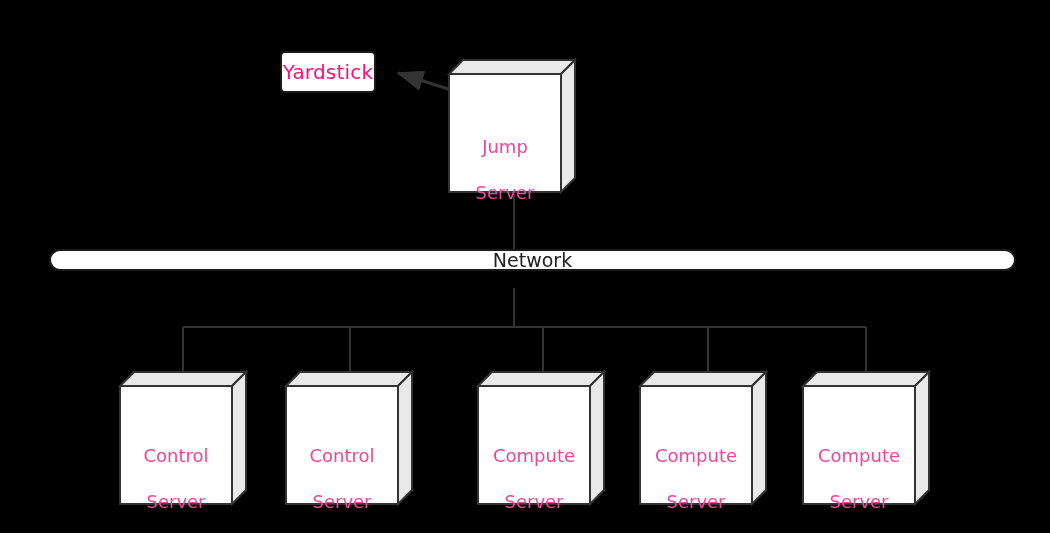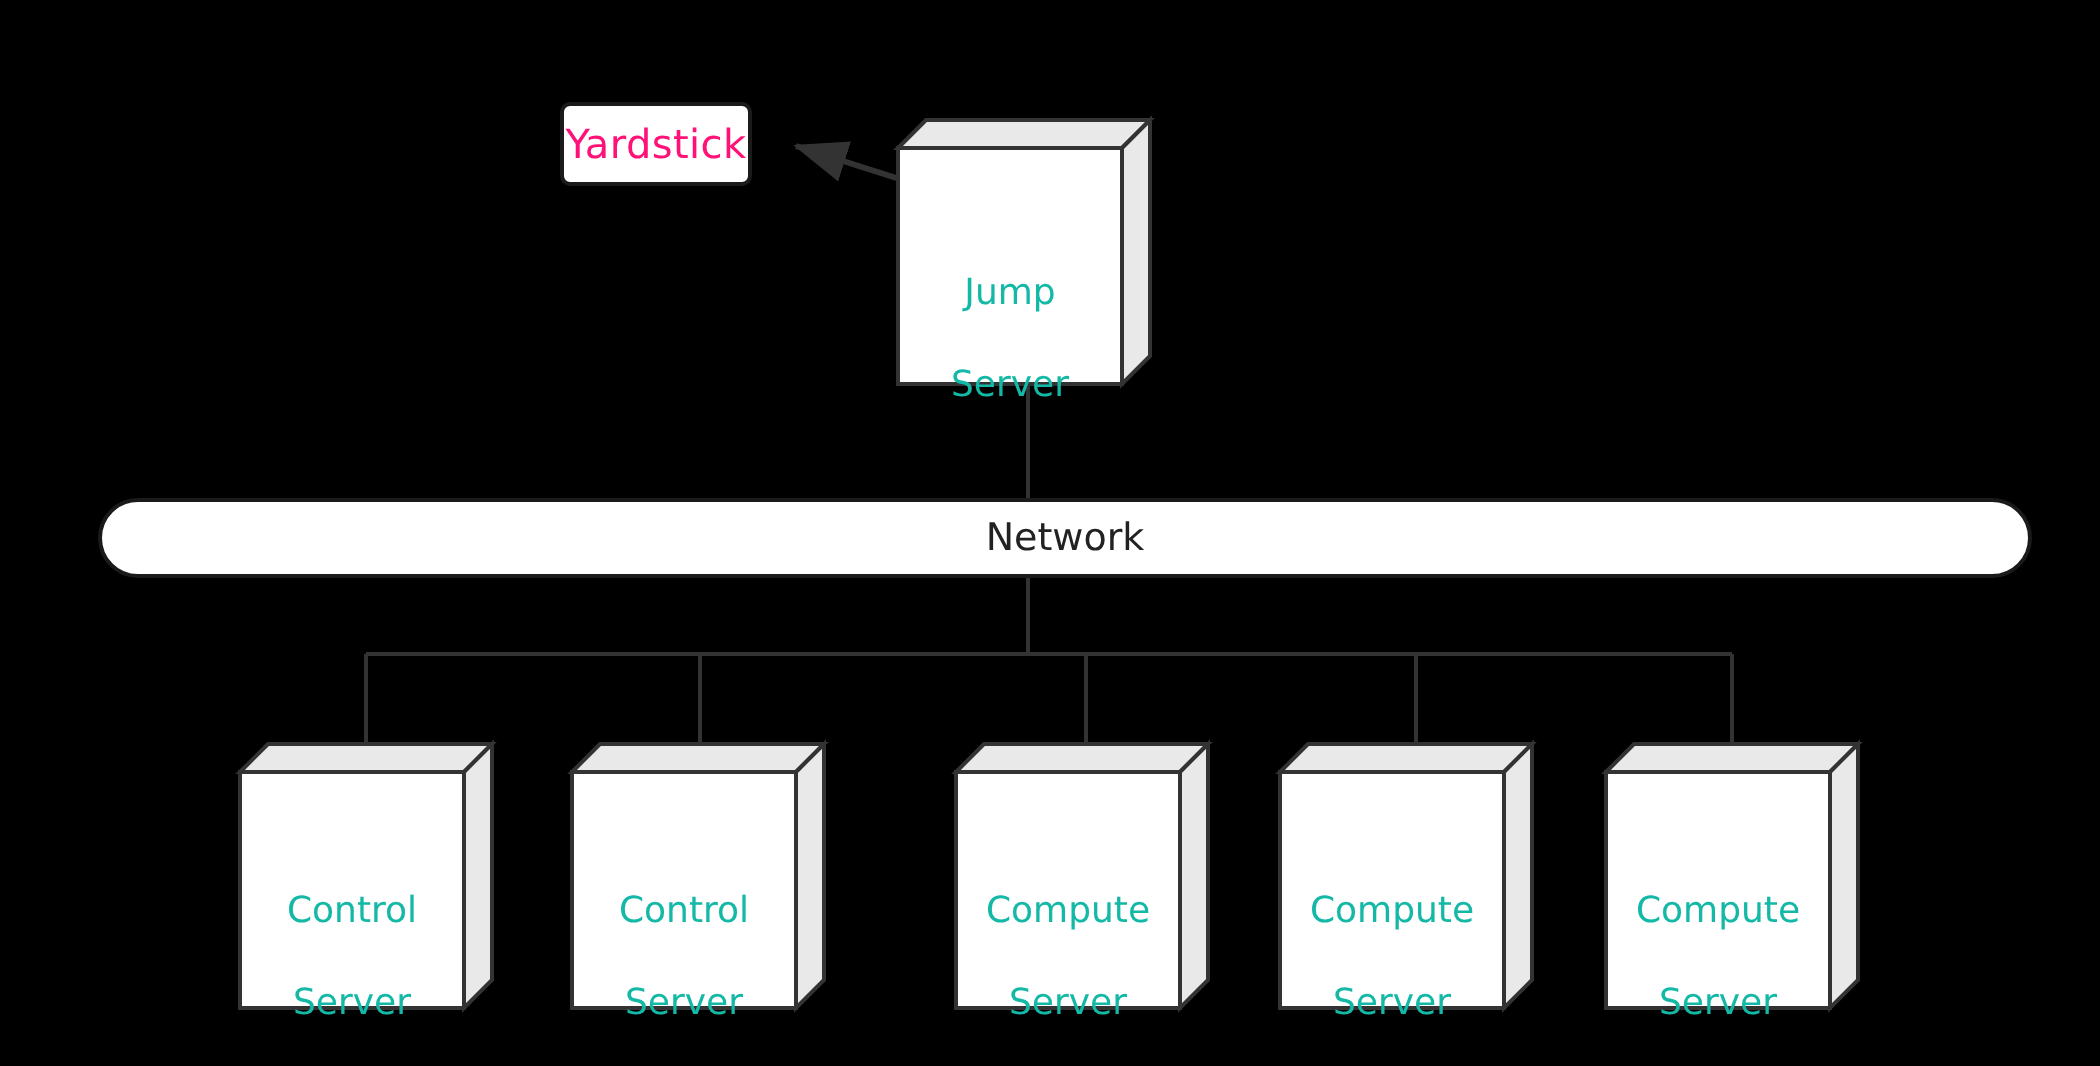--- a/index.html
+++ b/index.html
@@ -65,21 +65,21 @@
   }
   .node3d svg {
     display: block;
     overflow: visible;
   }
   .node3d .node-label {
     position: absolute;
     left: 0;
     right: 0;
     text-align: center;
-    color: #14b8a6;
+    color: #ec4899;
     font-size: 18px;
     line-height: 1.28;
     pointer-events: none;
     white-space: pre-line;
   }
 </style>
 </head>
 <body>
 
 <div id="stage">
@@ -116,21 +116,21 @@
       <polygon points="2,16 16,2 128,2 114,16" fill="#e9e9e9" stroke="#333333" stroke-width="2"></polygon>
       <polygon points="114,16 128,2 128,120 114,134" fill="#e9e9e9" stroke="#333333" stroke-width="2"></polygon>
       <rect x="2" y="16" width="112" height="118" fill="#ffffff" stroke="#333333" stroke-width="2"></rect>
     </svg>
     <div class="node-label" style="top:54px; left:2px; width:112px;">
       <span>Jump</span><br>
       <span>Server</span>
     </div>
   </div>
 
-  <div class="network-pill" style="left:49px; top:249px; width:967px; height:40px;">
+  <div class="network-pill" style="left:49px; top:249px; width:967px; height:22px;">
     <span class="net-text">Network</span>
   </div>
 
   <div class="node3d" style="left:118px; top:370px; width:130px; height:136px;">
     <svg width="130" height="136" viewBox="0 0 130 136" xmlns="http://www.w3.org/2000/svg">
       <polygon points="2,16 16,2 128,2 114,16" fill="#e9e9e9" stroke="#333333" stroke-width="2"></polygon>
       <polygon points="114,16 128,2 128,120 114,134" fill="#e9e9e9" stroke="#333333" stroke-width="2"></polygon>
       <rect x="2" y="16" width="112" height="118" fill="#ffffff" stroke="#333333" stroke-width="2"></rect>
     </svg>
     <div class="node-label" style="top:51px; left:2px; width:112px;">

